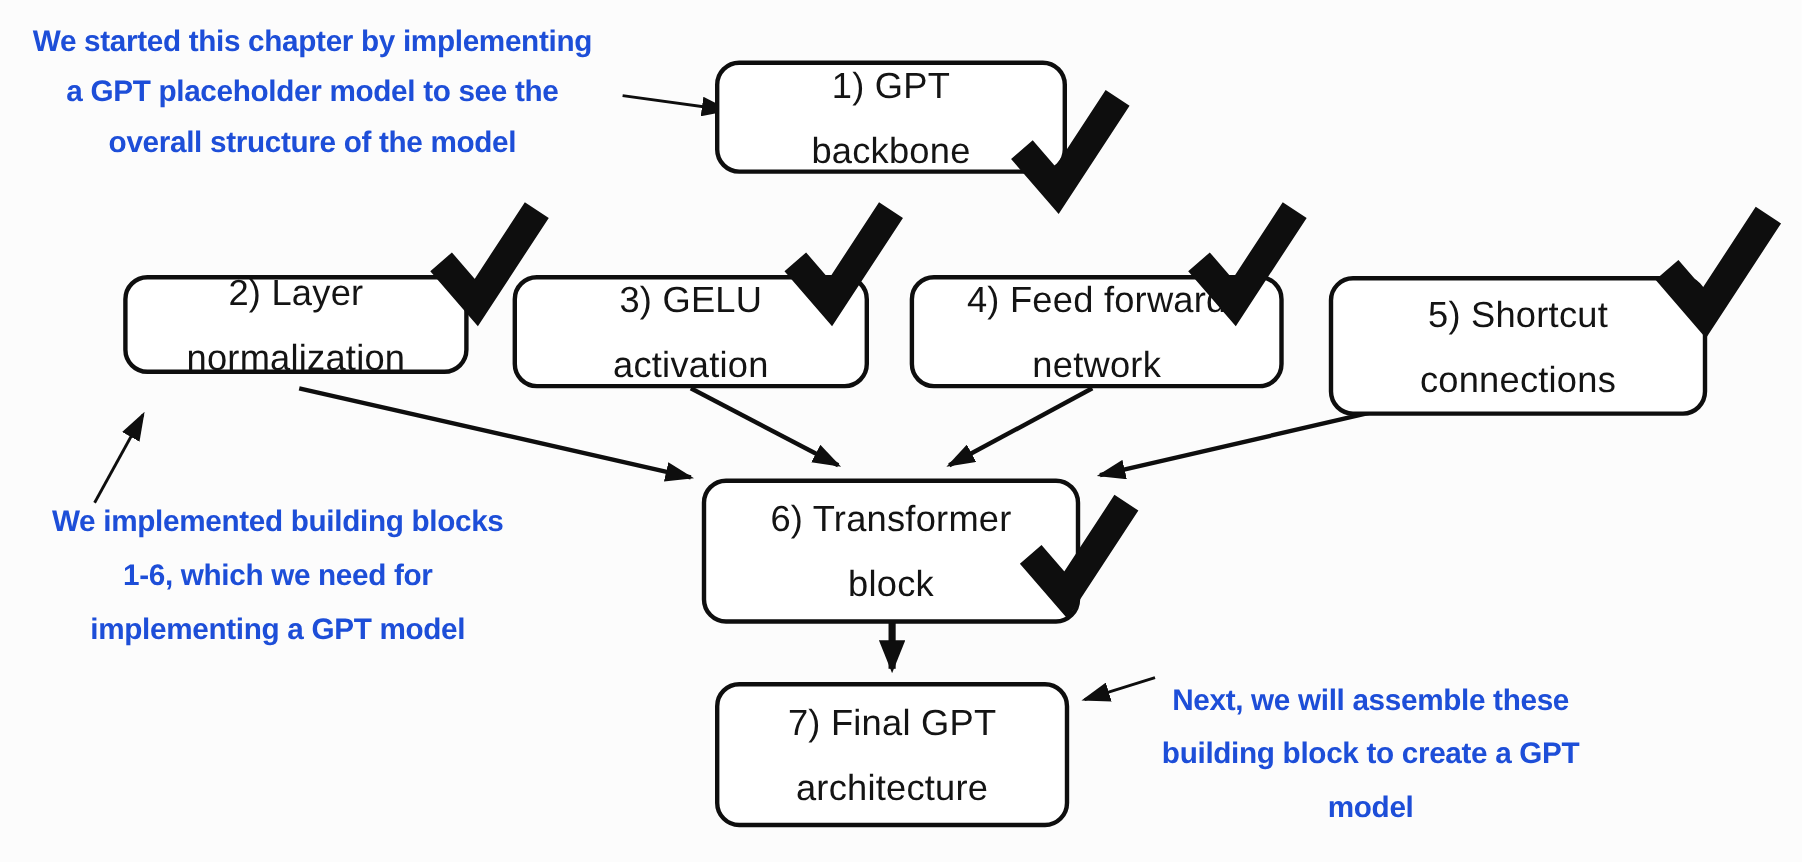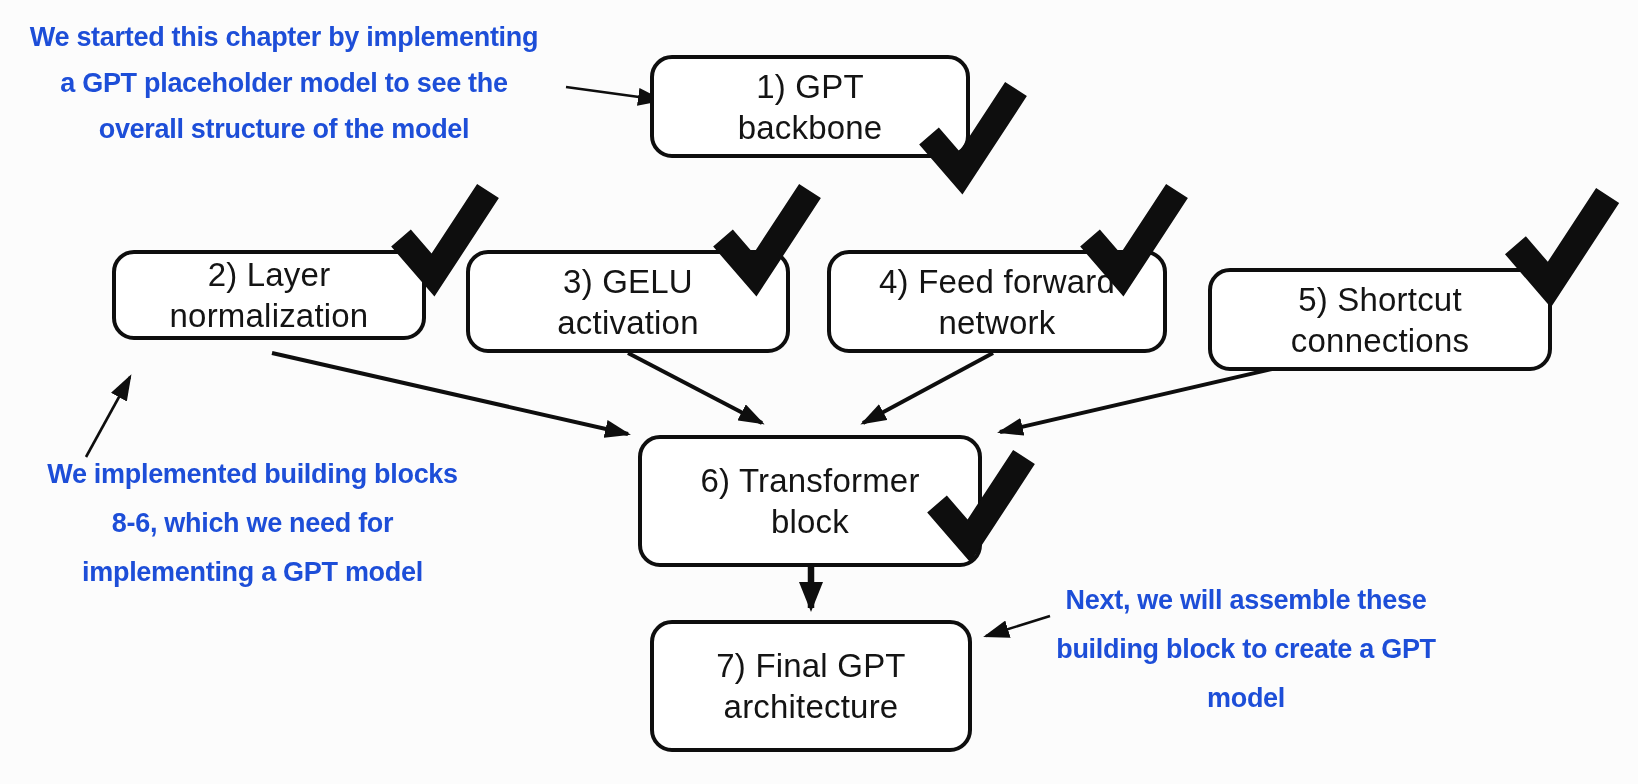--- a/index.html
+++ b/index.html
@@ -26,21 +26,21 @@
     box-sizing:border-box;
     border:4px solid var(--ink);
     border-radius:22px;
     background:var(--box-bg);
     display:flex;align-items:center;justify-content:center;
     text-align:center;
   }
   .node .label{
     white-space:pre-line;
     font-size:33px;
-    line-height:41px;
+    line-height:59px;
     color:#141414;
     letter-spacing:0.2px;
   }
   .check{
     position:absolute;
     overflow:visible;
   }
   .check path{
     stroke:var(--ink);
     stroke-width:26;
@@ -101,21 +101,21 @@
   <div class="node" style="left:466px;top:250px;width:324px;height:103px;justify-content:center;">
     <span class="label">3) GELU
 activation</span>
   </div>
 
   <div class="node" style="left:827px;top:250px;width:340px;height:103px;text-align:center;">
     <span class="label">4) Feed forward
 network</span>
   </div>
 
-  <div class="node" style="left:1208px;top:268px;width:344px;height:103px;">
+  <div class="node" style="left:1208px;top:251px;width:344px;height:127px;">
     <span class="label">5) Shortcut
 connections</span>
   </div>
 
   <div class="node" style="left:638px;top:435px;width:344px;height:132px;">
     <span class="label">6) Transformer
 block</span>
   </div>
 
   <div class="node" style="left:650px;top:620px;width:322px;height:132px;">
@@ -140,20 +140,20 @@
   </svg>
   <svg class="check" style="left:930px;top:450px;" width="100" height="96" viewBox="0 0 100 96">
     <path d="M7,54 L39,91 L94,7"></path>
   </svg>
 
   <div class="note intro-note" style="left:8px;top:14px;width:552px;">We started this chapter by implementing
 a GPT placeholder model to see the
 overall structure of the model</div>
 
   <div class="note blocks-note" style="left:30px;top:450px;width:445px;">We implemented building blocks
-8-6, which we need for
+1-6, which we need for
 implementing a GPT model</div>
 
-  <div class="note next-note" style="left:1046px;top:576px;width:400px;">Next, we will assemble these
+  <div class="note next-note" style="left:1046px;top:612px;width:400px;">Next, we will assemble these
 building block to create a GPT
 model</div>
 
 </div>
 
 </body></html>

